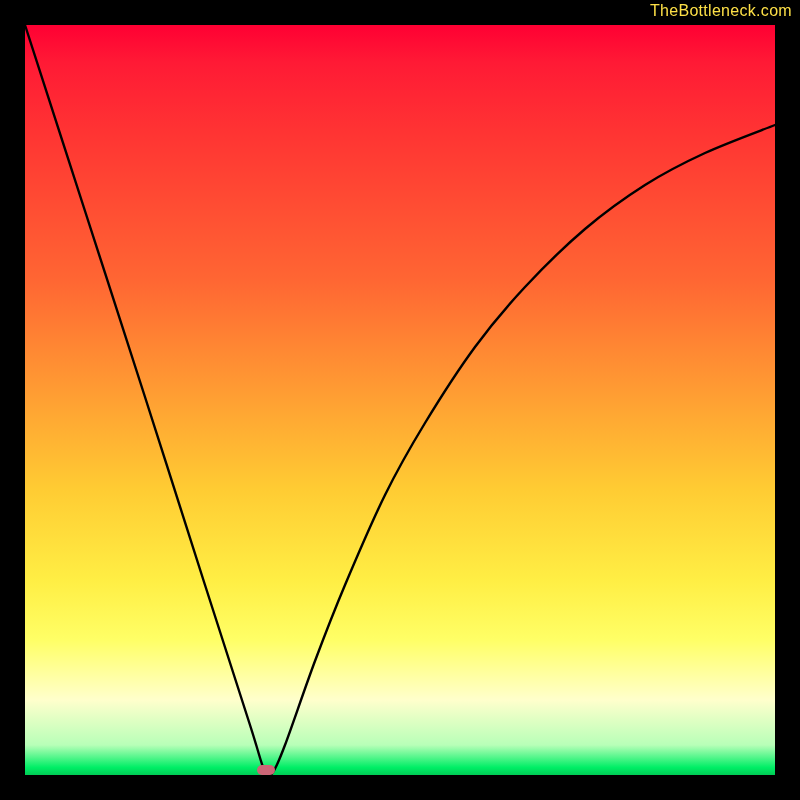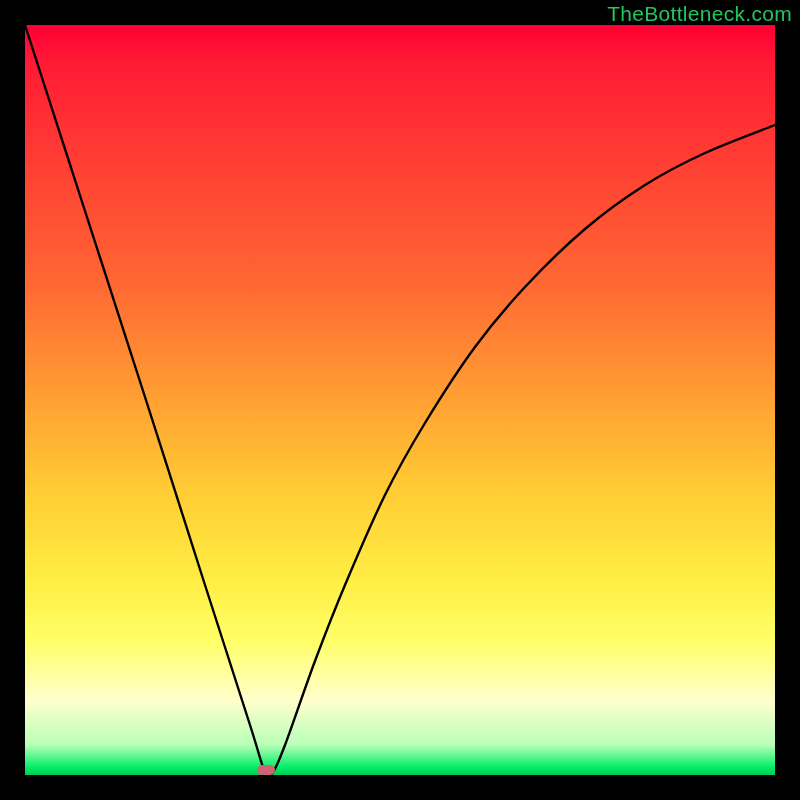--- a/index.html
+++ b/index.html
@@ -53,22 +53,22 @@
     border-radius: 5px;
     background: #cc6677;
     left: 232px;
     top: 740px;
   }
   .watermark {
     position: absolute;
     top: 2px;
     right: 8px;
     font-family: Arial, Helvetica, sans-serif;
-    font-size: 21px;
-    color: #22c55e;
+    font-size: 16px;
+    color: #fde047;
     letter-spacing: 0.3px;
   }
 </style>
 </head>
 <body>
 
 <div class="stage">
   <div class="plot">
     <svg class="curve" viewBox="0 0 750 750" preserveAspectRatio="none">
       <path fill="none" stroke="#000000" stroke-width="2.4" stroke-linecap="round" d="M 0 0 C 10.00 31.00 40.00 124.00 60 186 C 80.00 248.00 100.00 309.67 120 372 C 140.00 434.33 162.50 505.33 180 560 C 197.50 614.67 215.00 668.83 225 700 C 235.00 731.17 236.17 739.17 240 747 C 243.83 754.83 244.67 751.50 248 747 C 251.33 742.50 253.00 738.50 260 720 C 267.00 701.50 280.00 662.67 290 636 C 300.00 609.33 308.33 587.67 320 560 C 331.67 532.33 346.67 497.00 360 470 C 373.33 443.00 385.00 422.67 400 398 C 415.00 373.33 433.33 344.67 450 322 C 466.67 299.33 481.67 281.67 500 262 C 518.33 242.33 540.00 221.00 560 204 C 580.00 187.00 600.00 172.67 620 160 C 640.00 147.33 658.33 138.00 680 128 C 701.67 118.00 738.33 104.67 750 100"></path>

